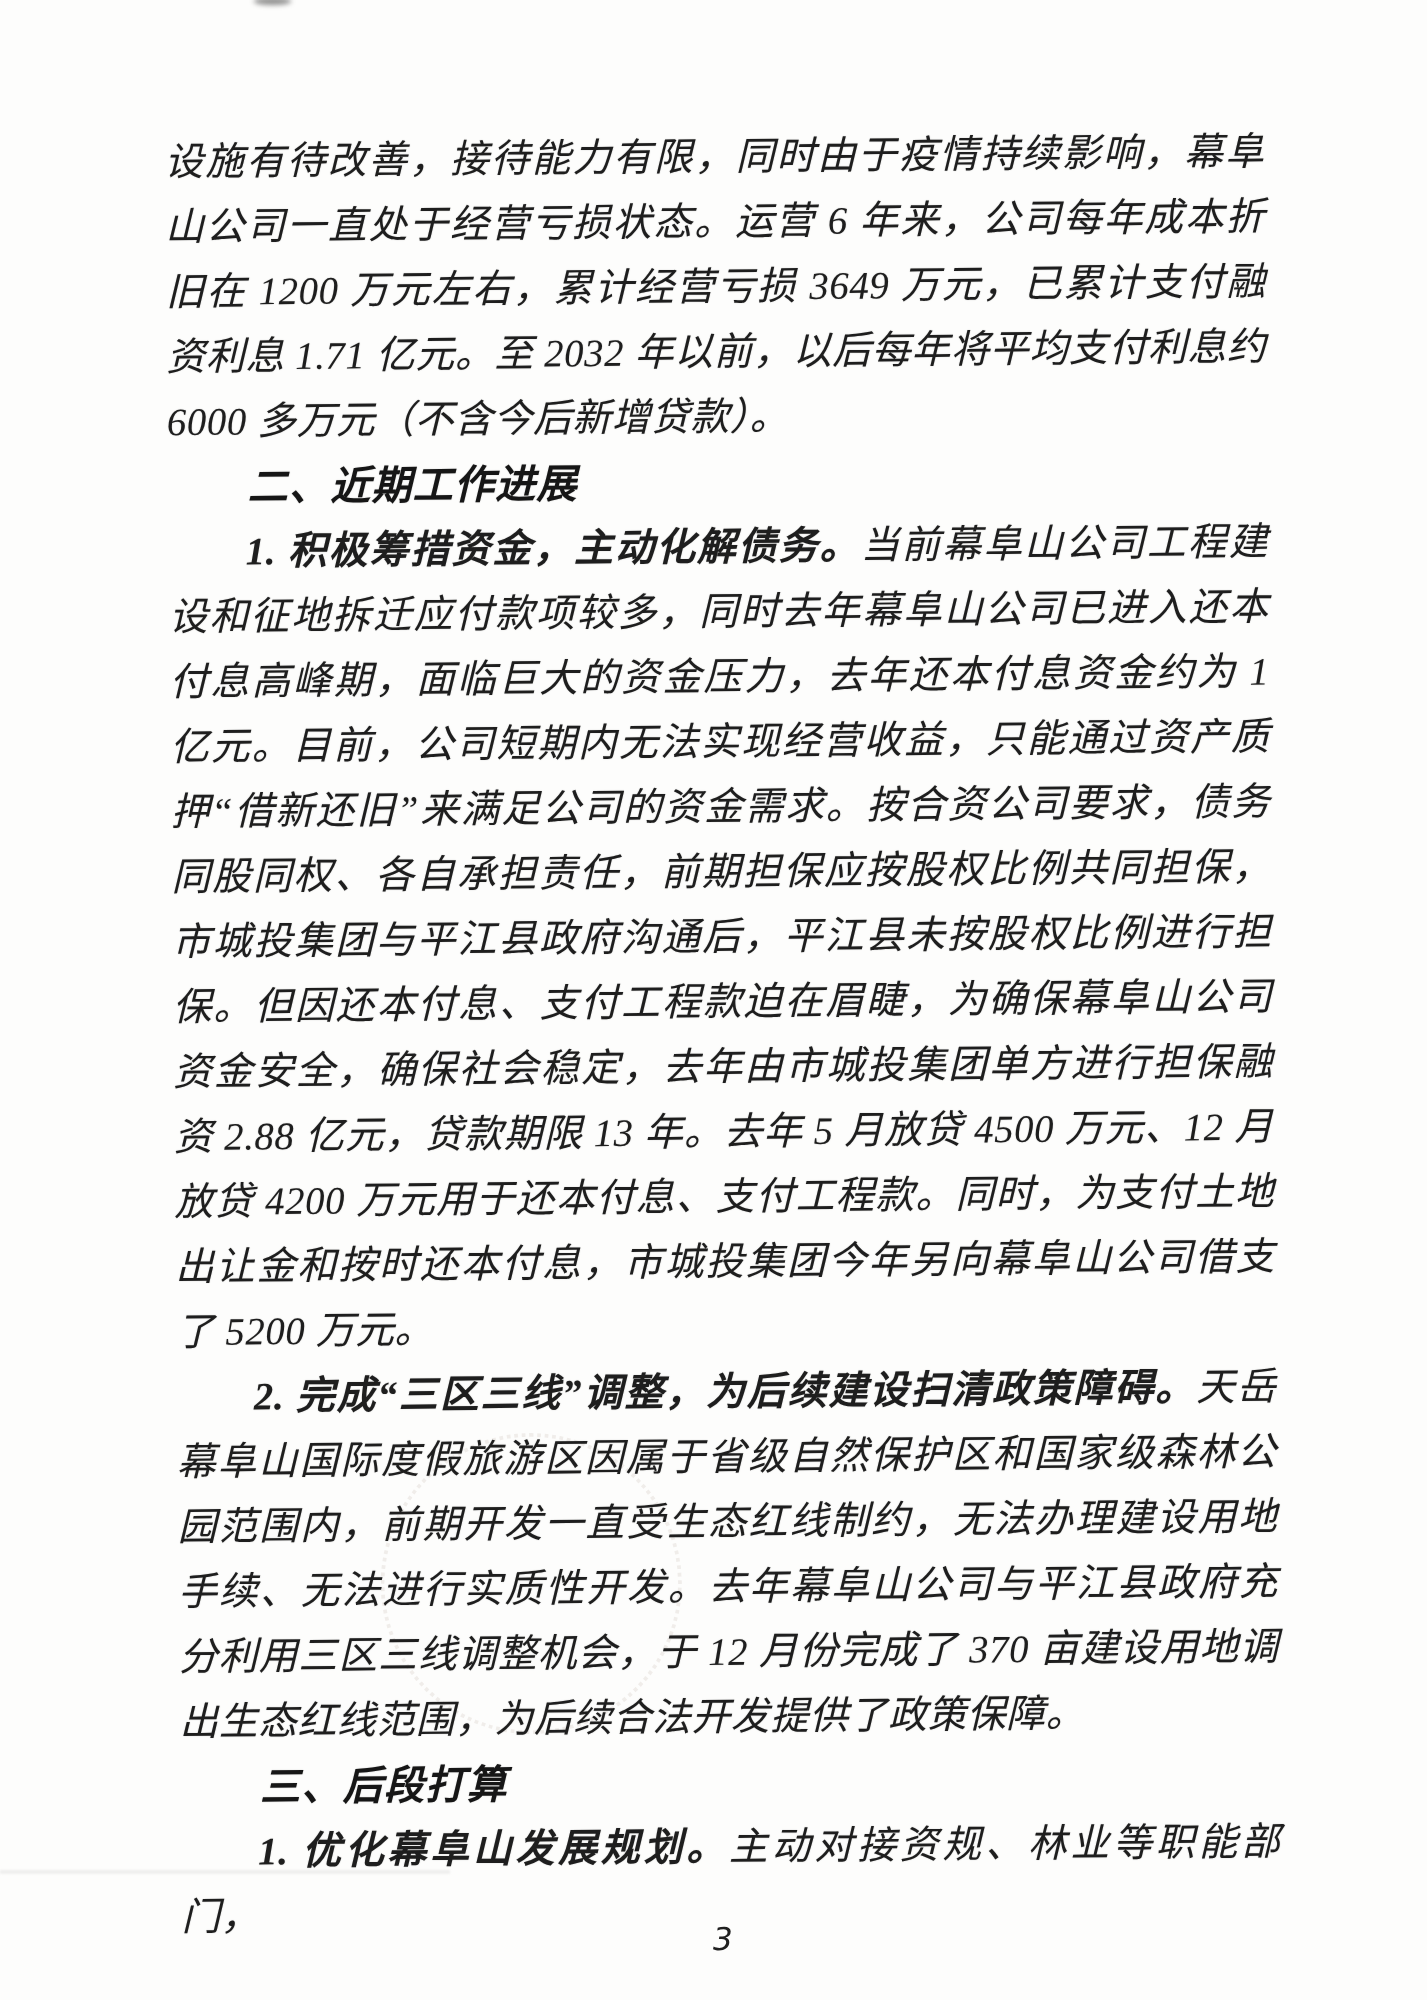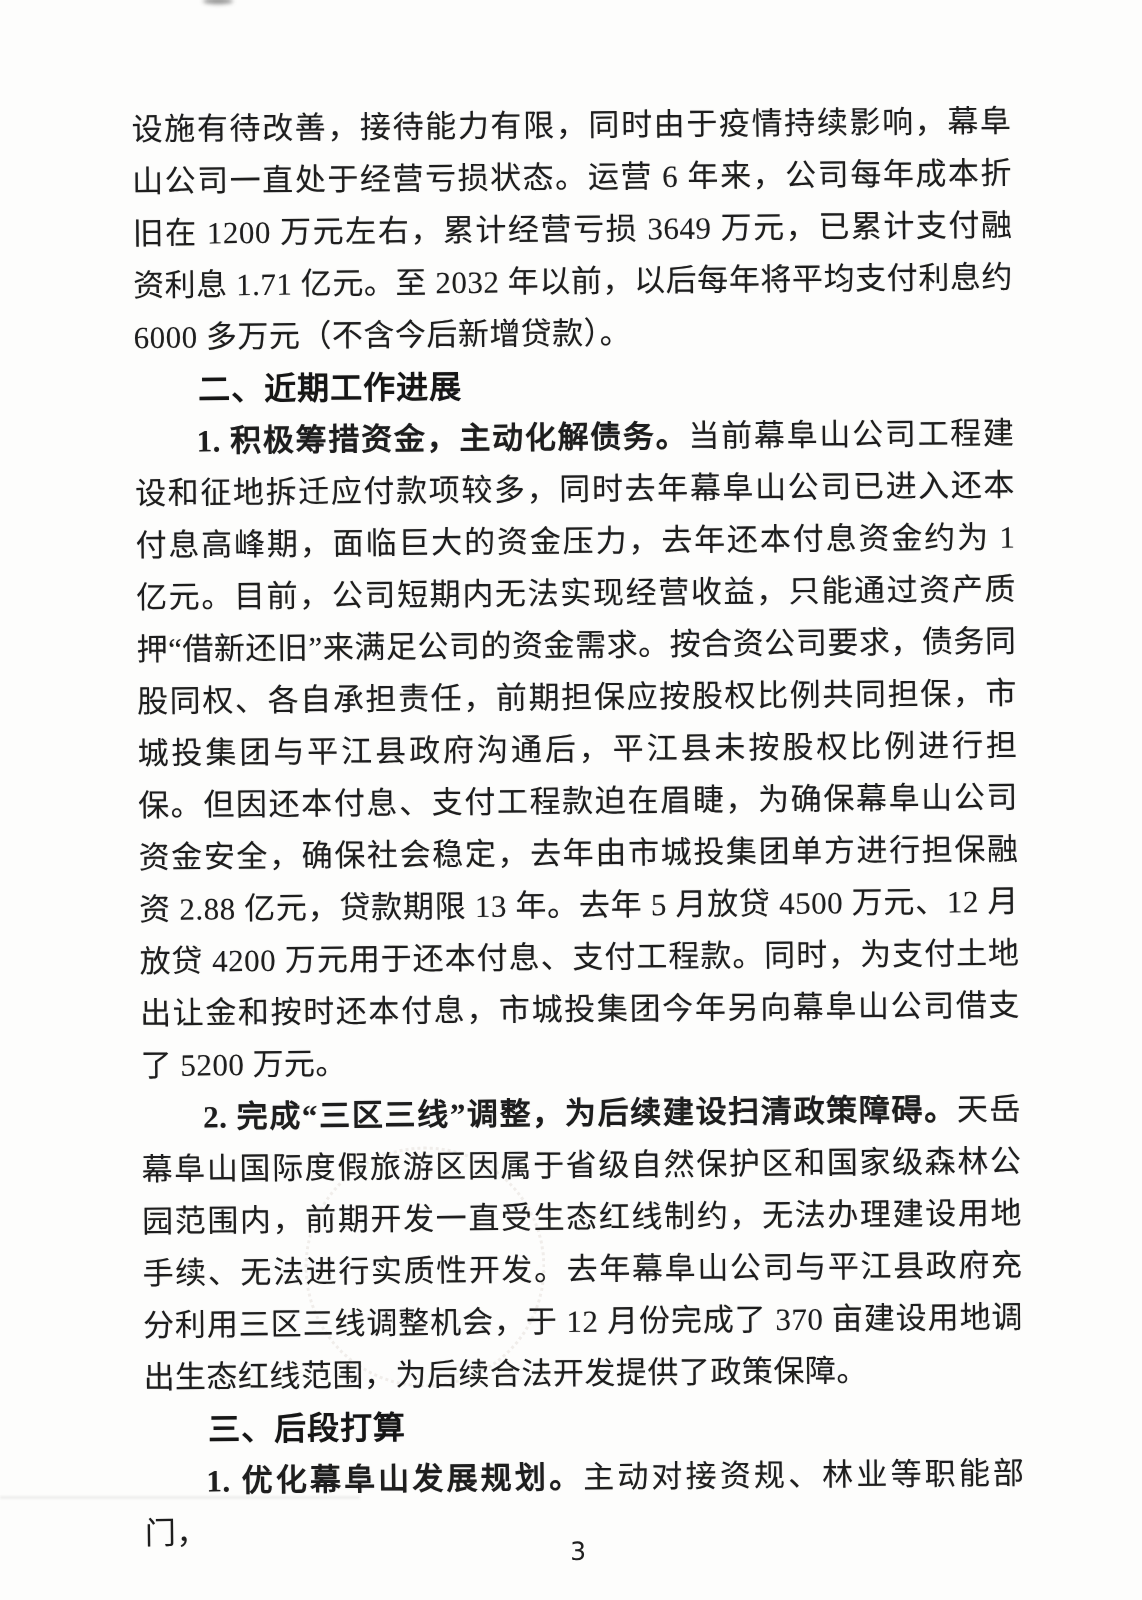--- a/index.html
+++ b/index.html
@@ -8,20 +8,21 @@
     background: #ffffff;
   }
   .page {
     position: relative;
     width: 1142px;
     height: 1600px;
     background: #fdfdfc;
     overflow: hidden;
     color: #1e1e1e;
     font-family: "Liberation Serif", "DejaVu Serif", serif;
+    font-style: italic;
   }
   
   .scan {
     position: absolute;
     inset: 0;
     transform: rotate(-0.55deg);
     transform-origin: 50% 50%;
   }
   .content {
     position: absolute;

